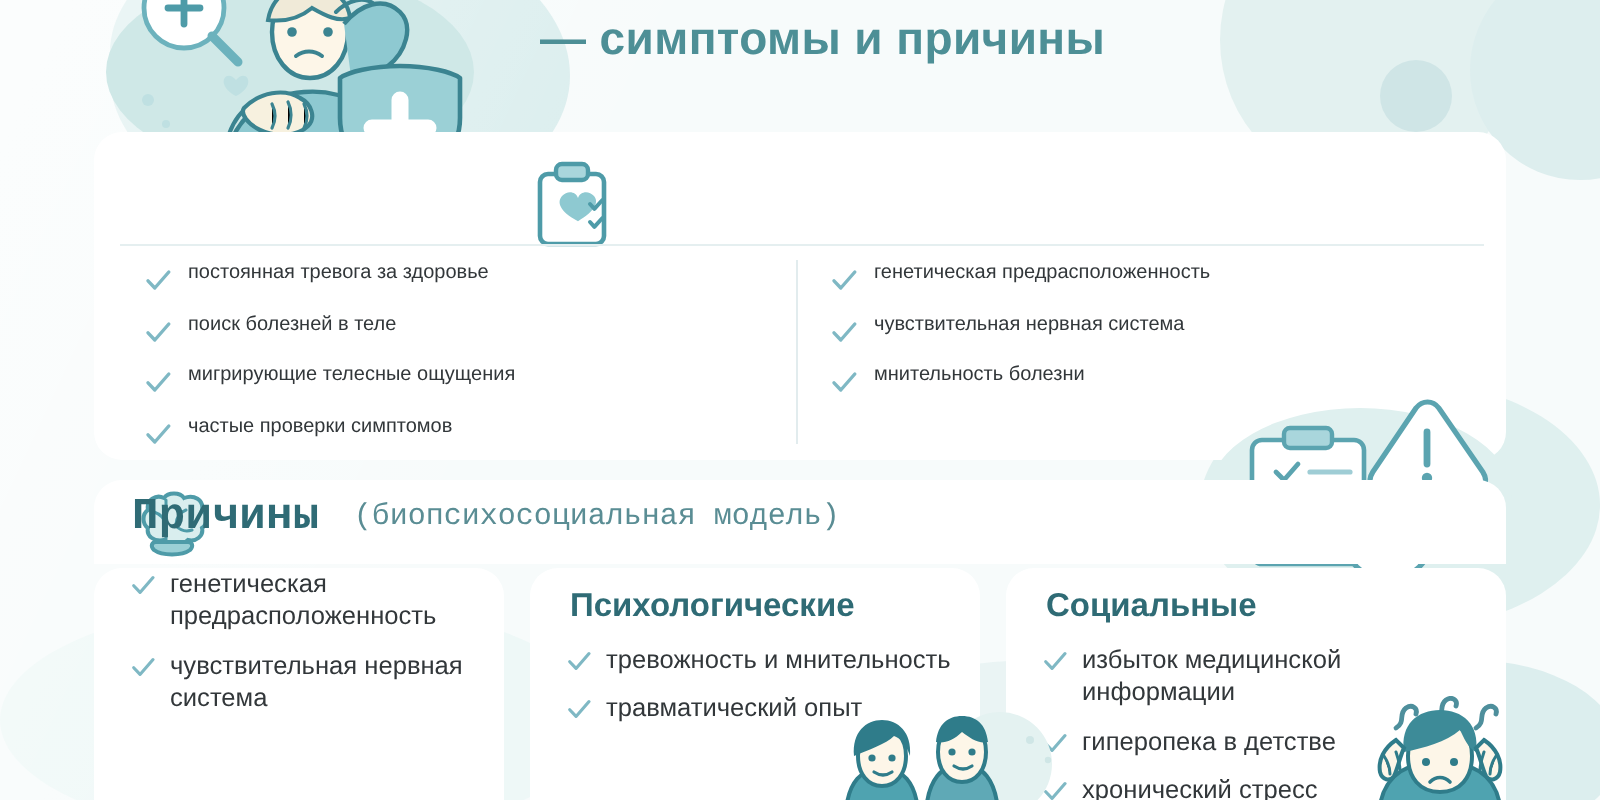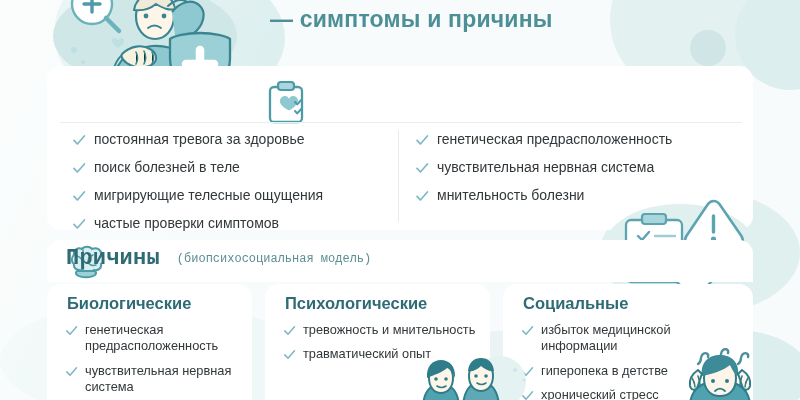--- a/index.html
+++ b/index.html
@@ -52,40 +52,40 @@
     font-size: 23px; font-weight: 700;
     color: #4d8f96; letter-spacing: .2px; white-space: nowrap;
   }
 
   
   .section-head { position: absolute; display: flex; align-items: center; gap: 10px; }
   #symptoms-head { left: 262px; top: 78px; }
   #causes-head   { left: 66px;  top: 246px; font-family: Liberation Mono, monospace; }
 
   .head-text { font-size: 22px; font-weight: 700; color: #2f6b75; letter-spacing: .2px; }
-  .head-note { font-size: 12px; color: #5a8d94; font-weight: 400; margin-left: 7px; white-space: nowrap; }
+  .head-note { font-size: 15px; color: #5a8d94; font-weight: 400; margin-left: 7px; white-space: nowrap; }
 
   .divider-h {
     position: absolute; left: 60px; top: 122px; width: 682px; height: 1px;
     background: #e5eff0;
   }
   .divider-v {
     position: absolute; left: 398px; top: 130px; width: 1px; height: 92px;
     background: #e2ecee;
   }
 
   
   ul { list-style: none; }
   .sym-list { position: absolute; }
   #sym-left  { left: 72px;  top: 131px; width: 320px; }
   #sym-right { left: 415px; top: 131px; width: 330px; }
 
   .sym-list li {
     display: flex; align-items: flex-start; gap: 9px;
-    font-size: 14px; color: #32373a; line-height: 1.25;
+    font-size: 10px; color: #32373a; line-height: 1.25;
     margin-bottom: 10.5px; white-space: nowrap;
   }
 
   .card-title {
     font-size: 16.5px; font-weight: 700; color: #2f6b75;
     margin: 10px 0 9px 20px;
   }
   .card-list { margin: 0 10px 0 18px; }
   .card-list li {
     display: flex; align-items: flex-start; gap: 7px;
@@ -257,21 +257,20 @@
       <path d="M14 26h16c2 0 3 2 1 4-4 3-14 3-18 0-2-2-1-4 1-4z" fill="#9bd0d6" stroke="#4e9ba8" stroke-width="2"></path>
     </svg>
   </div>
 
   <div class="section-head" id="causes-head">
     <span class="head-text">Причины</span>
     <span class="head-note">(биопсихосоциальная  модель)</span>
   </div>
 
   <div class="card" id="card-bio">
-    <div class="card-title">Биологические</div>
     <ul class="card-list" id="list-bio">
         <li style="white-space: normal;">
           <span class="chk">
             <svg width="13" height="13" viewBox="0 0 14 14">
               <path d="M2 7.4l3.4 3.6L12.4 3" stroke="#7fb8c4" stroke-width="1.7" fill="none" stroke-linecap="round" stroke-linejoin="round"></path>
             </svg>
           </span>
           <span>генетическая предрасположенность</span>
         </li>
         <li style="white-space: normal;">

